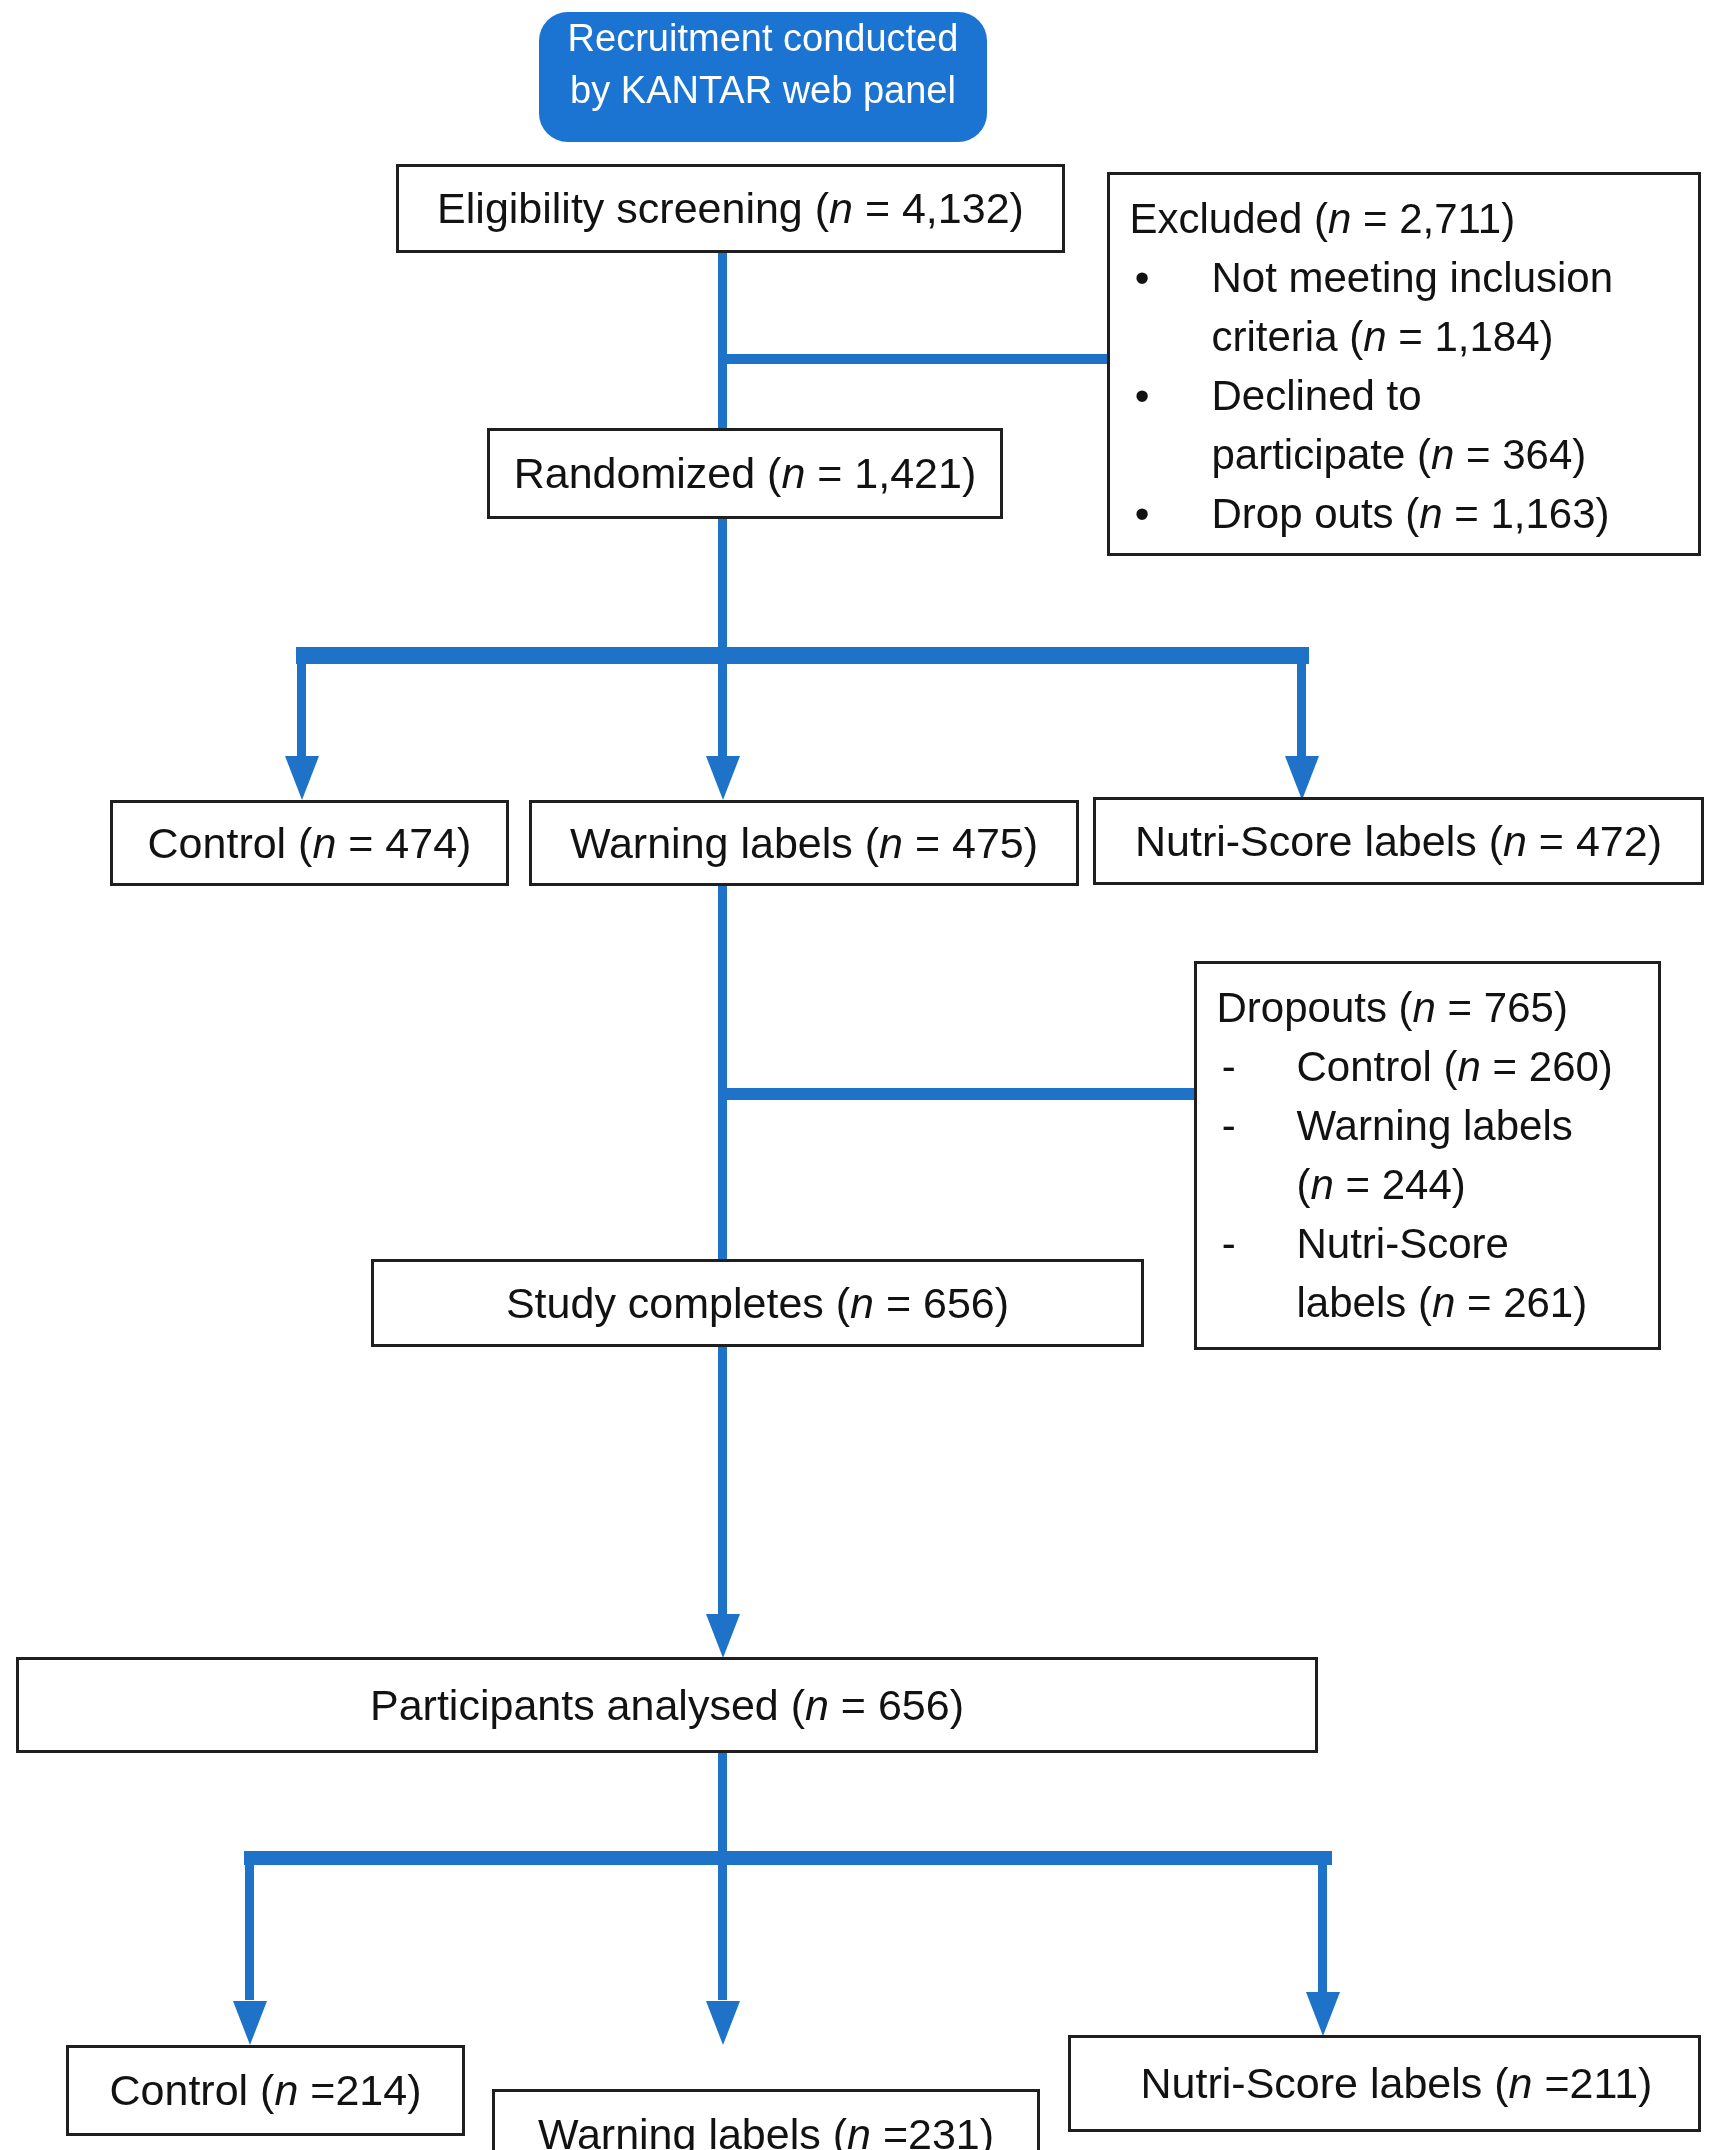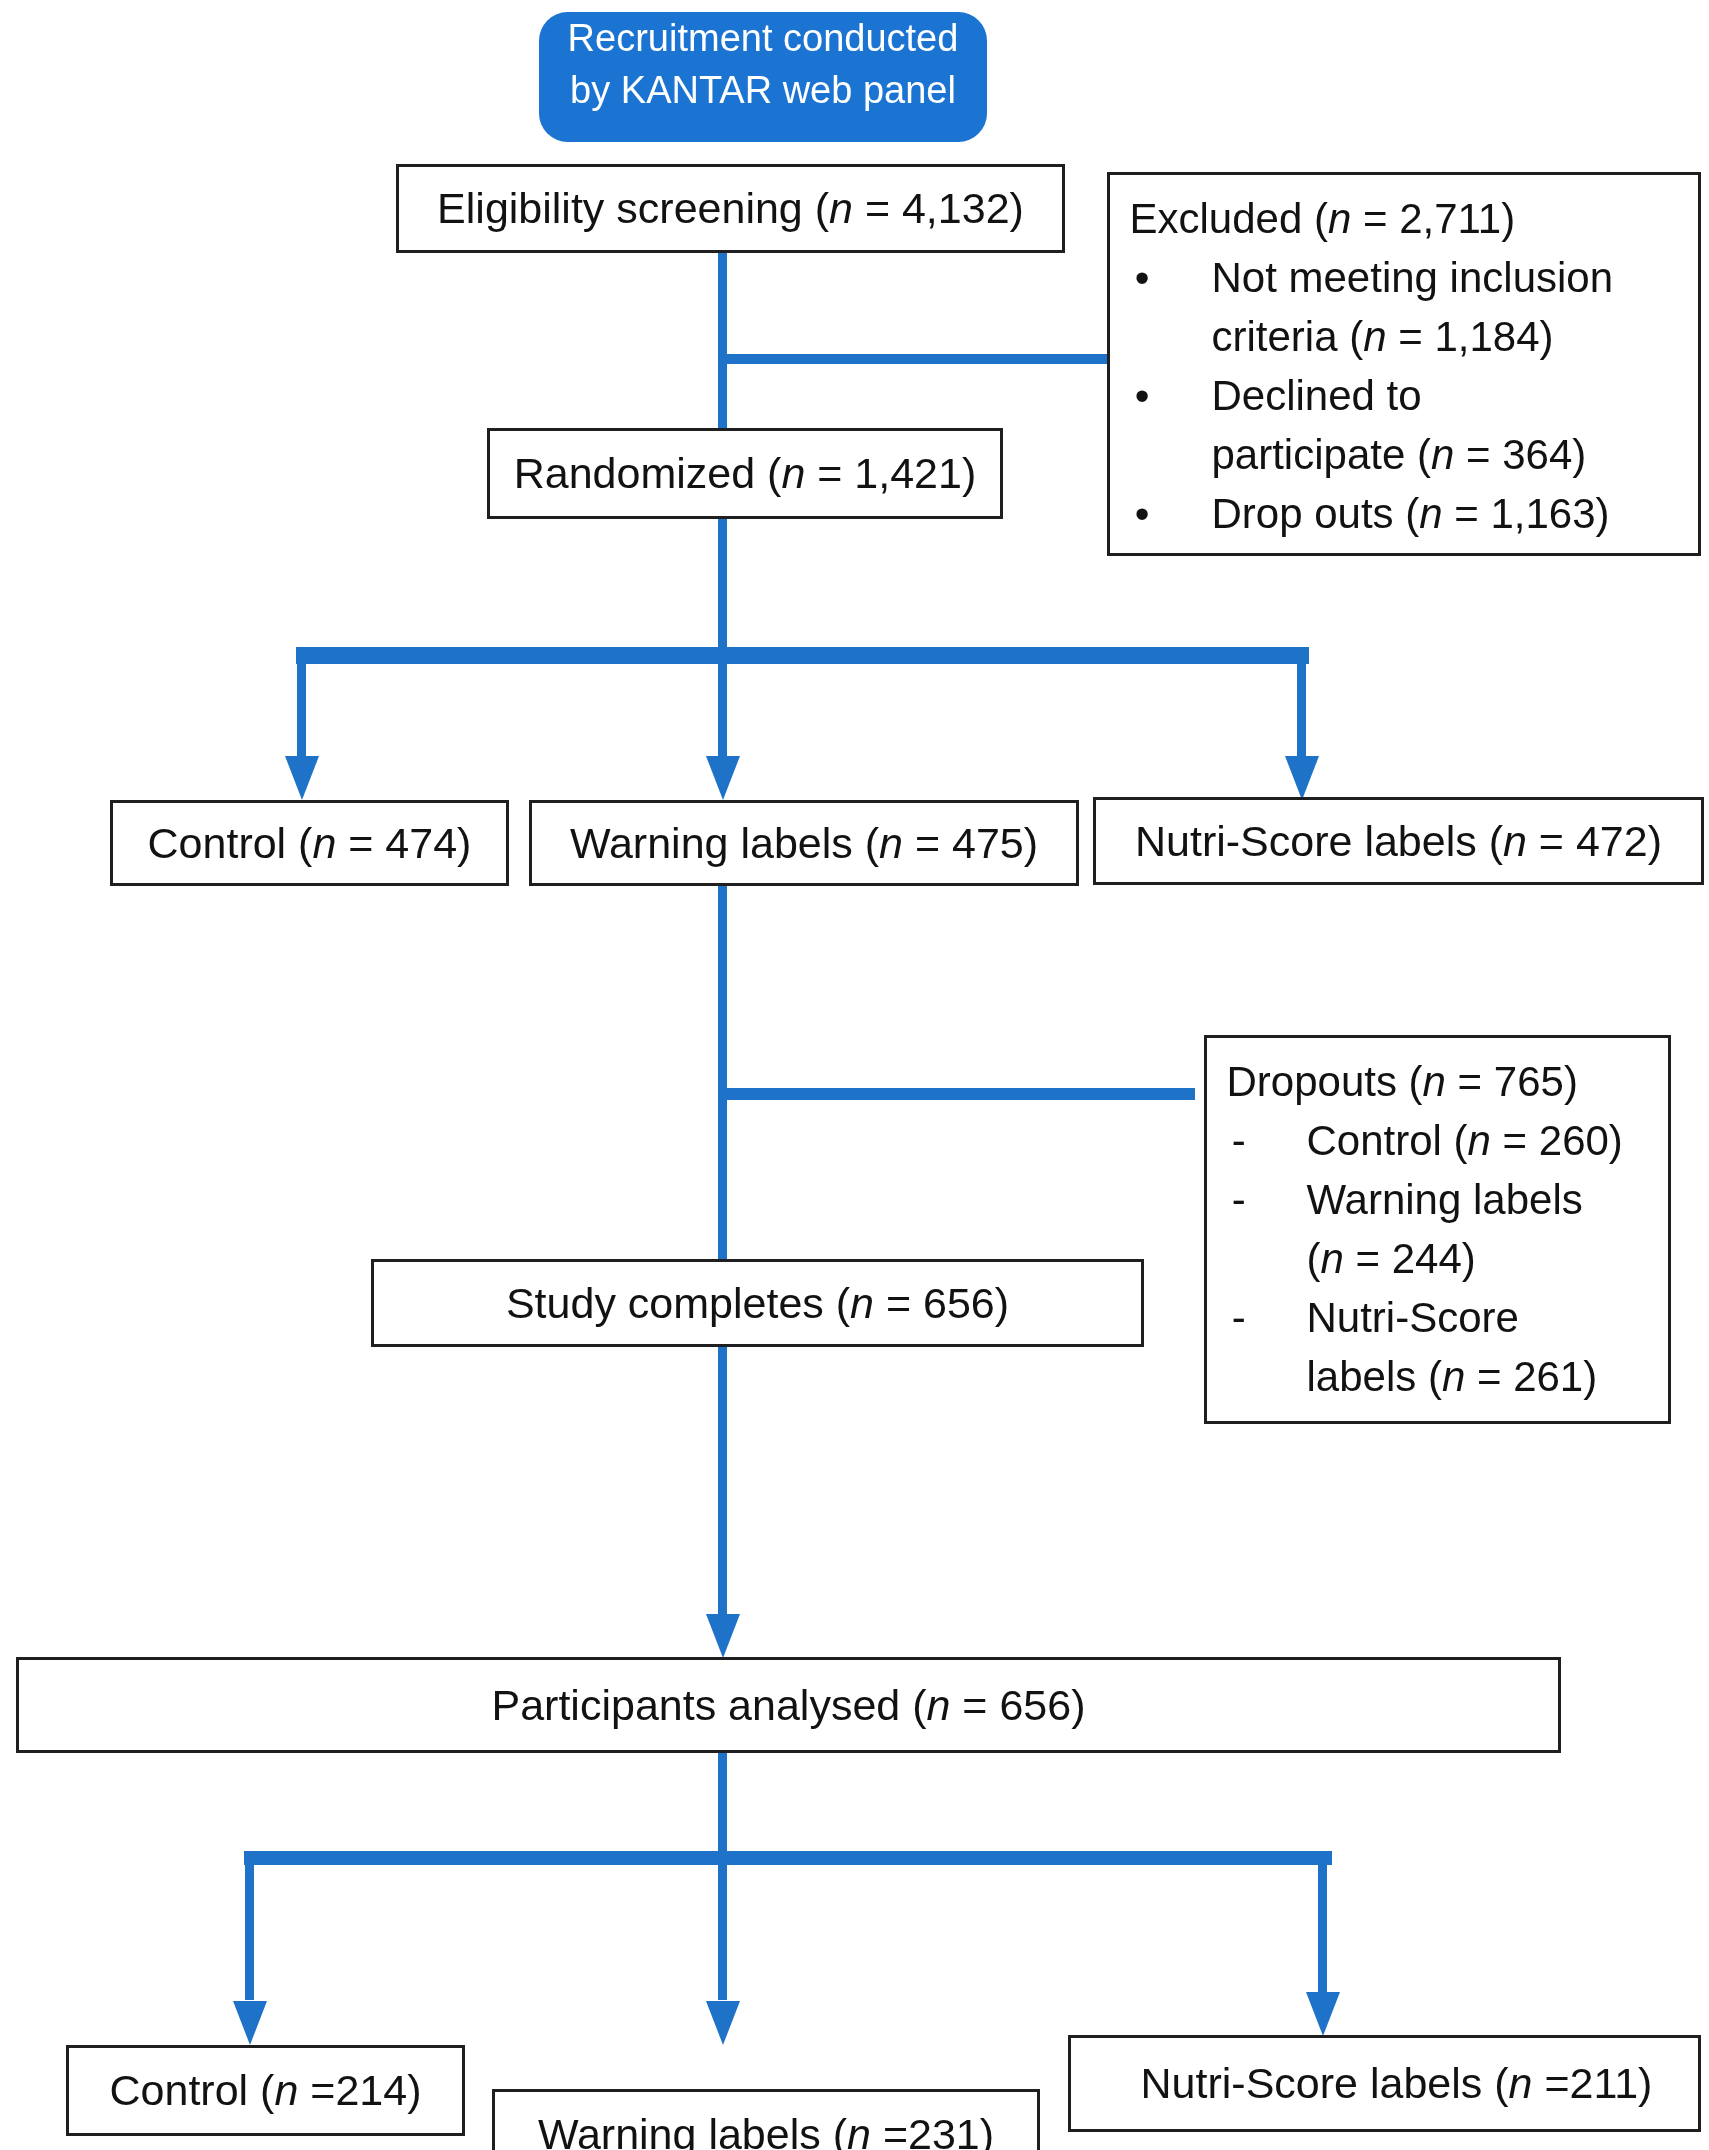--- a/index.html
+++ b/index.html
@@ -109,41 +109,41 @@
   <div class="box" style="left:110px;top:800px;width:399px;height:86px;">
     <span>Control (<i>n</i> = 474)</span>
   </div>
   <div class="box" style="left:529px;top:800px;width:550px;height:86px;">
     <span>Warning labels (<i>n</i> = 475)</span>
   </div>
   <div class="box" style="left:1093px;top:797px;width:611px;height:88px;">
     <span>Nutri-Score labels (<i>n</i> = 472)</span>
   </div>
 
-  <div class="listbox" style="left:1194px;top:1035px;width:467px;height:389px;margin-left:10px;">
+  <div class="listbox" style="left:1194px;top:961px;width:467px;height:389px;">
     <div class="lb-title">Dropouts (<i>n</i> = 765)</div>
     <div class="lb-item">
       <div class="lb-marker" style="width:80px;flex-basis:80px;">-</div>
       <div class="lb-text dr-text">Control (<i>n</i> = 260)</div>
     </div>
     <div class="lb-item">
       <div class="lb-marker" style="width:80px;flex-basis:80px;">-</div>
       <div class="lb-text dr-text">Warning labels (<i>n</i> = 244)</div>
     </div>
     <div class="lb-item">
       <div class="lb-marker" style="width:80px;flex-basis:80px;">-</div>
       <div class="lb-text dr-text">Nutri-Score labels (<i>n</i> = 261)</div>
     </div>
   </div>
 
   <div class="box" style="left:371px;top:1259px;width:773px;height:88px;">
     <span>Study completes (<i>n</i> = 656)</span>
   </div>
 
-  <div class="box" style="left:16px;top:1657px;width:1545px;height:96px;">
+  <div class="box" style="left:16px;top:1657px;width:1302px;height:96px;">
     <span>Participants analysed (<i>n</i> = 656)</span>
   </div>
 
   <div class="box" style="left:66px;top:2045px;width:399px;height:91px;">
     <span>Control (<i>n</i> =214)</span>
   </div>
   <div class="box" style="left:492px;top:2045px;width:548px;height:91px;margin-top:44px;">
     <span>Warning labels (<i>n</i> =231)</span>
   </div>
   <div class="box" style="left:1068px;top:2035px;width:633px;height:97px;padding-left:24px;">

